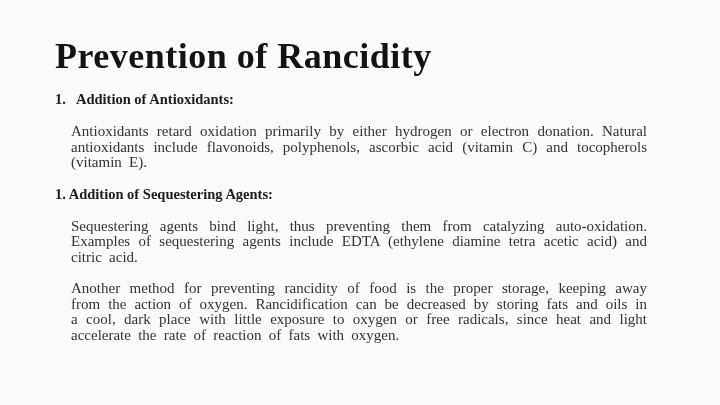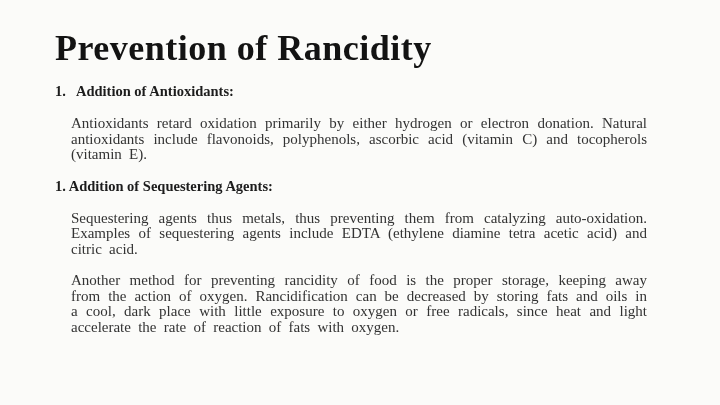--- a/index.html
+++ b/index.html
@@ -8,21 +8,21 @@
     width: 720px;
     height: 405px;
     overflow: hidden;
     background: #fbfbf9;
     font-family: "Liberation Serif", serif;
   }
   .slide {
     box-sizing: border-box;
     width: 720px;
     height: 405px;
-    padding: 28px 57px 0 55px;
+    padding: 36px 57px 0 55px;
     background: #fbfbf9;
   }
   .slide-title {
     margin: 0 0 15px 0;
     font-size: 36px;
     line-height: 1.15;
     font-weight: bold;
     color: #131313;
     letter-spacing: 0.5px;
     font-family: "Liberation Serif", "DejaVu Serif", serif;
@@ -53,20 +53,20 @@
 
   <h1 class="slide-title">Prevention of Rancidity</h1>
 
   <section class="section">
     <h2 class="section-heading">1.   Addition of Antioxidants:</h2>
     <p class="section-body">Antioxidants retard oxidation primarily by either hydrogen or electron donation. Natural antioxidants include flavonoids, polyphenols, ascorbic acid (vitamin C) and tocopherols (vitamin E).</p>
   </section>
 
   <section class="section">
     <h2 class="section-heading">1. Addition of Sequestering Agents:</h2>
-    <p class="section-body">Sequestering agents thus metals, thus preventing them from catalyzing auto-oxidation. Examples of sequestering agents include EDTA (ethylene diamine tetra acetic acid) and citric acid.</p>
+    <p class="section-body">Sequestering agents bind light, thus preventing them from catalyzing auto-oxidation. Examples of sequestering agents include EDTA (ethylene diamine tetra acetic acid) and citric acid.</p>
   </section>
 
   <section class="section">
     <p class="section-body">Another method for preventing rancidity of food is the proper storage, keeping away from the action of oxygen. Rancidification can be decreased by storing fats and oils in a cool, dark place with little exposure to oxygen or free radicals, since heat and light accelerate the rate of reaction of fats with oxygen.</p>
   </section>
 
 </div>
 
 </body></html>

